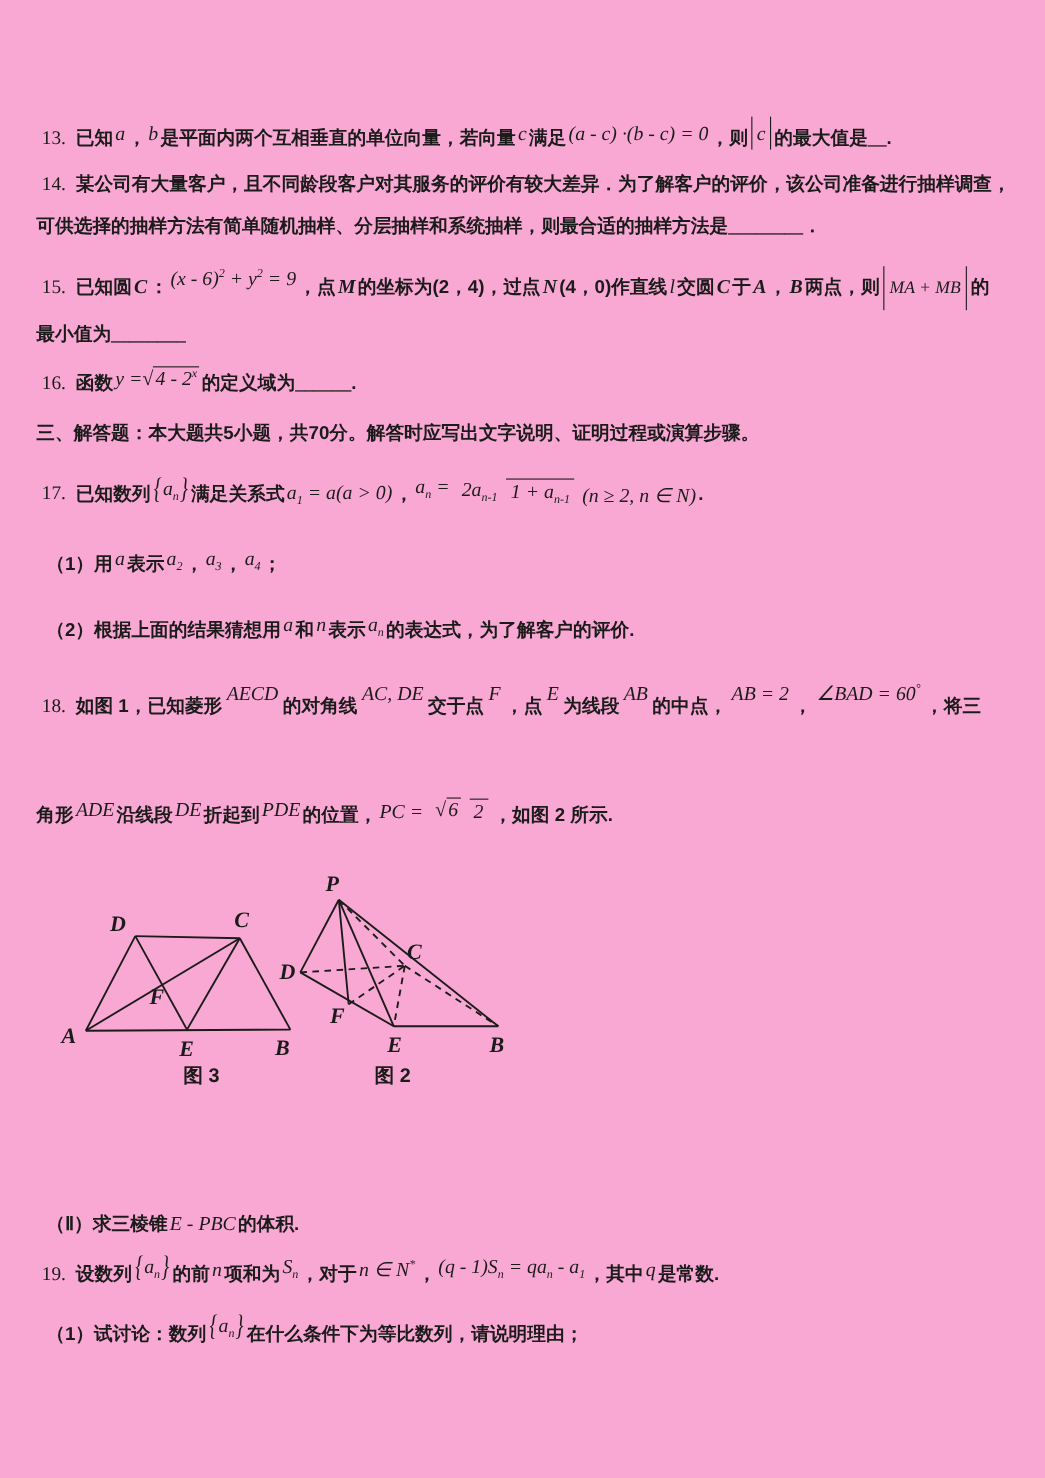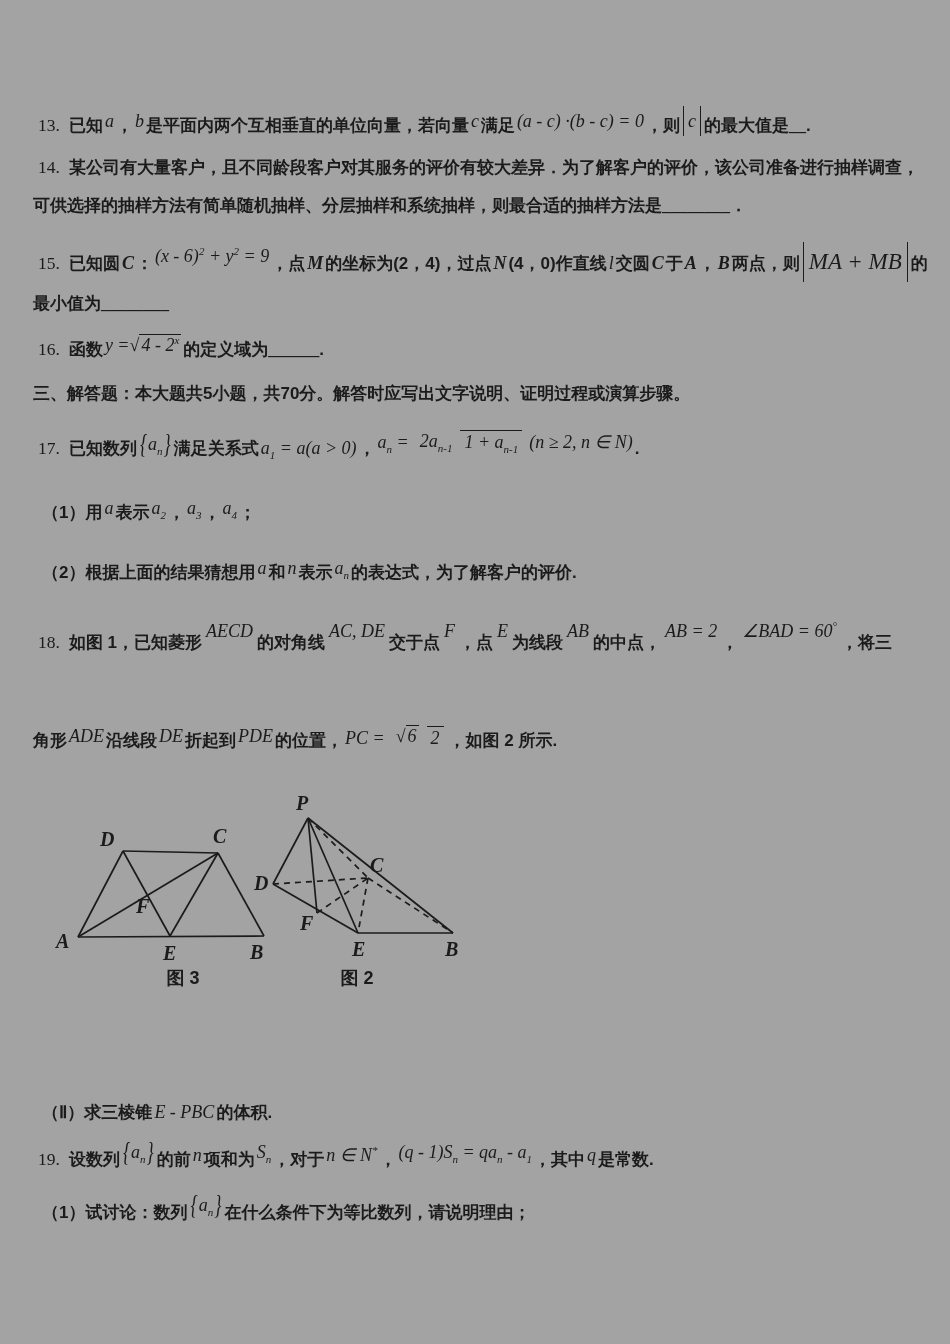--- a/index.html
+++ b/index.html
@@ -1,33 +1,33 @@
 <!DOCTYPE html>
 <html><head>
 <meta charset="utf-8">
 <style>
   html,body{margin:0;padding:0;background:#ffffff;}
-  #page{position:relative;width:950px;height:1344px;background:#a3a3a3;color:#1b1b1b;overflow:hidden;}
+  #page{position:relative;width:950px;height:1344px;background:#f9a8d4;color:#1b1b1b;overflow:hidden;}
   .ln{position:absolute;left:38px;white-space:nowrap;font-family:"Liberation Sans",sans-serif;
       font-weight:700;font-size:17px;line-height:24px;color:#1b1b1b;}
   .cont{left:33px;}
   .sub{left:42px;}
   .num{font-family:"Liberation Serif",serif;font-weight:400;font-size:17.5px;margin-right:9px;}
   .m{font-family:"Liberation Serif",serif;font-weight:400;font-style:italic;font-size:18px;margin:0 2px;}
   .mb{font-weight:700;}
   sub,sup{font-family:"Liberation Serif",serif;font-style:italic;font-size:11px;font-weight:400;}
   .up{position:relative;top:-7px;display:inline-block;}
   .up1{position:relative;top:-4px;display:inline-block;}
   .up2{position:relative;top:-11px;display:inline-block;margin:0 4px;}
   .abs{display:inline-block;border-left:1.3px solid #1b1b1b;border-right:1.3px solid #1b1b1b;padding:3px 4px;margin:0 3px;}
-  .absbig{padding:8px 5px;font-size:23px;}
+  .absbig{padding:8px 5px;font-size:16px;}
   .frac{display:inline-flex;align-items:center;vertical-align:middle;line-height:1.2;margin:0 3px;}
   .frac .den{border-top:1.4px solid #1b1b1b;padding:1px 4px 0 4px;}
   .frac .nu{padding:0 4px 1px 4px;}
-  .eq{display:inline-flex;align-items:flex-start;vertical-align:middle;}
+  .eq{display:inline-flex;align-items:flex-end;vertical-align:middle;}
   .br{display:inline-block;transform:scaleY(1.5);transform-origin:center;margin:0 1px;}
   .rs{font-style:normal;}
   .rc{border-top:1.4px solid #1b1b1b;padding:0 2px;}
   .blank{font-family:"Liberation Serif",serif;font-weight:700;letter-spacing:0;}
   .cap{position:absolute;width:70px;text-align:center;font-family:"Liberation Sans",sans-serif;
        font-weight:700;font-size:18px;color:#1b1b1b;}
   svg text{font-family:"Liberation Serif",serif;font-style:italic;font-weight:bold;font-size:20px;fill:#1b1b1b;}
 </style>
 </head>
 <body>

